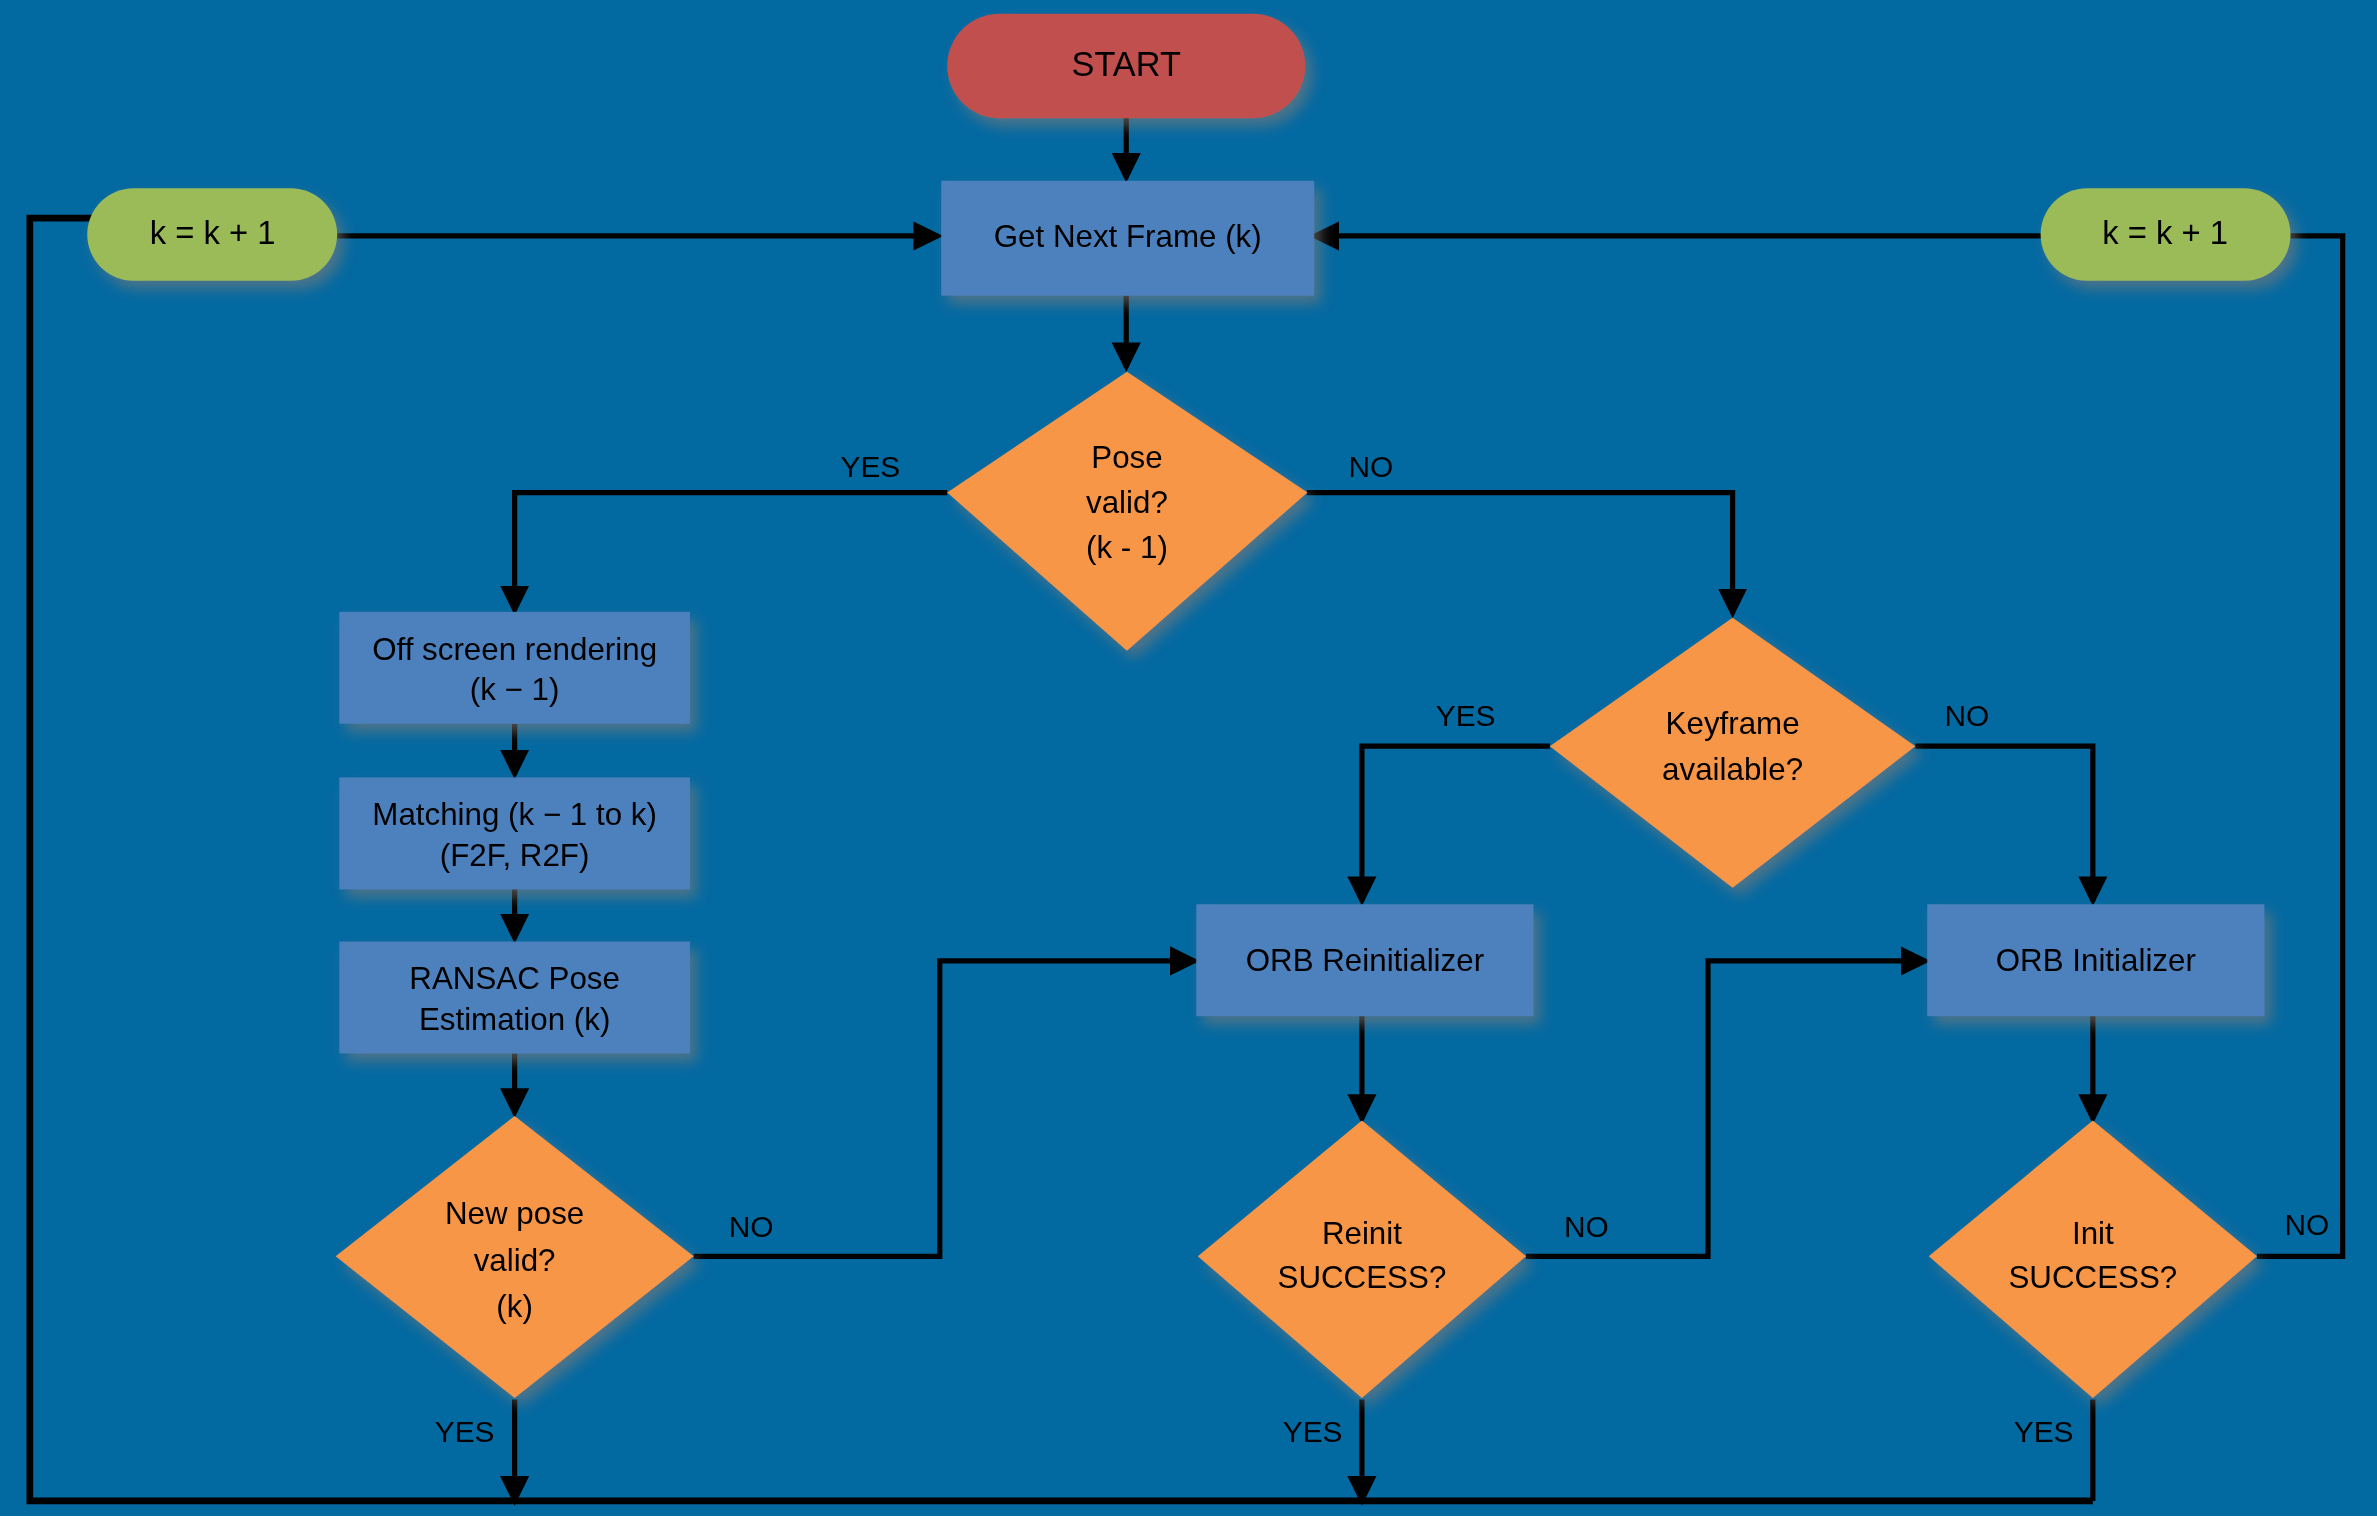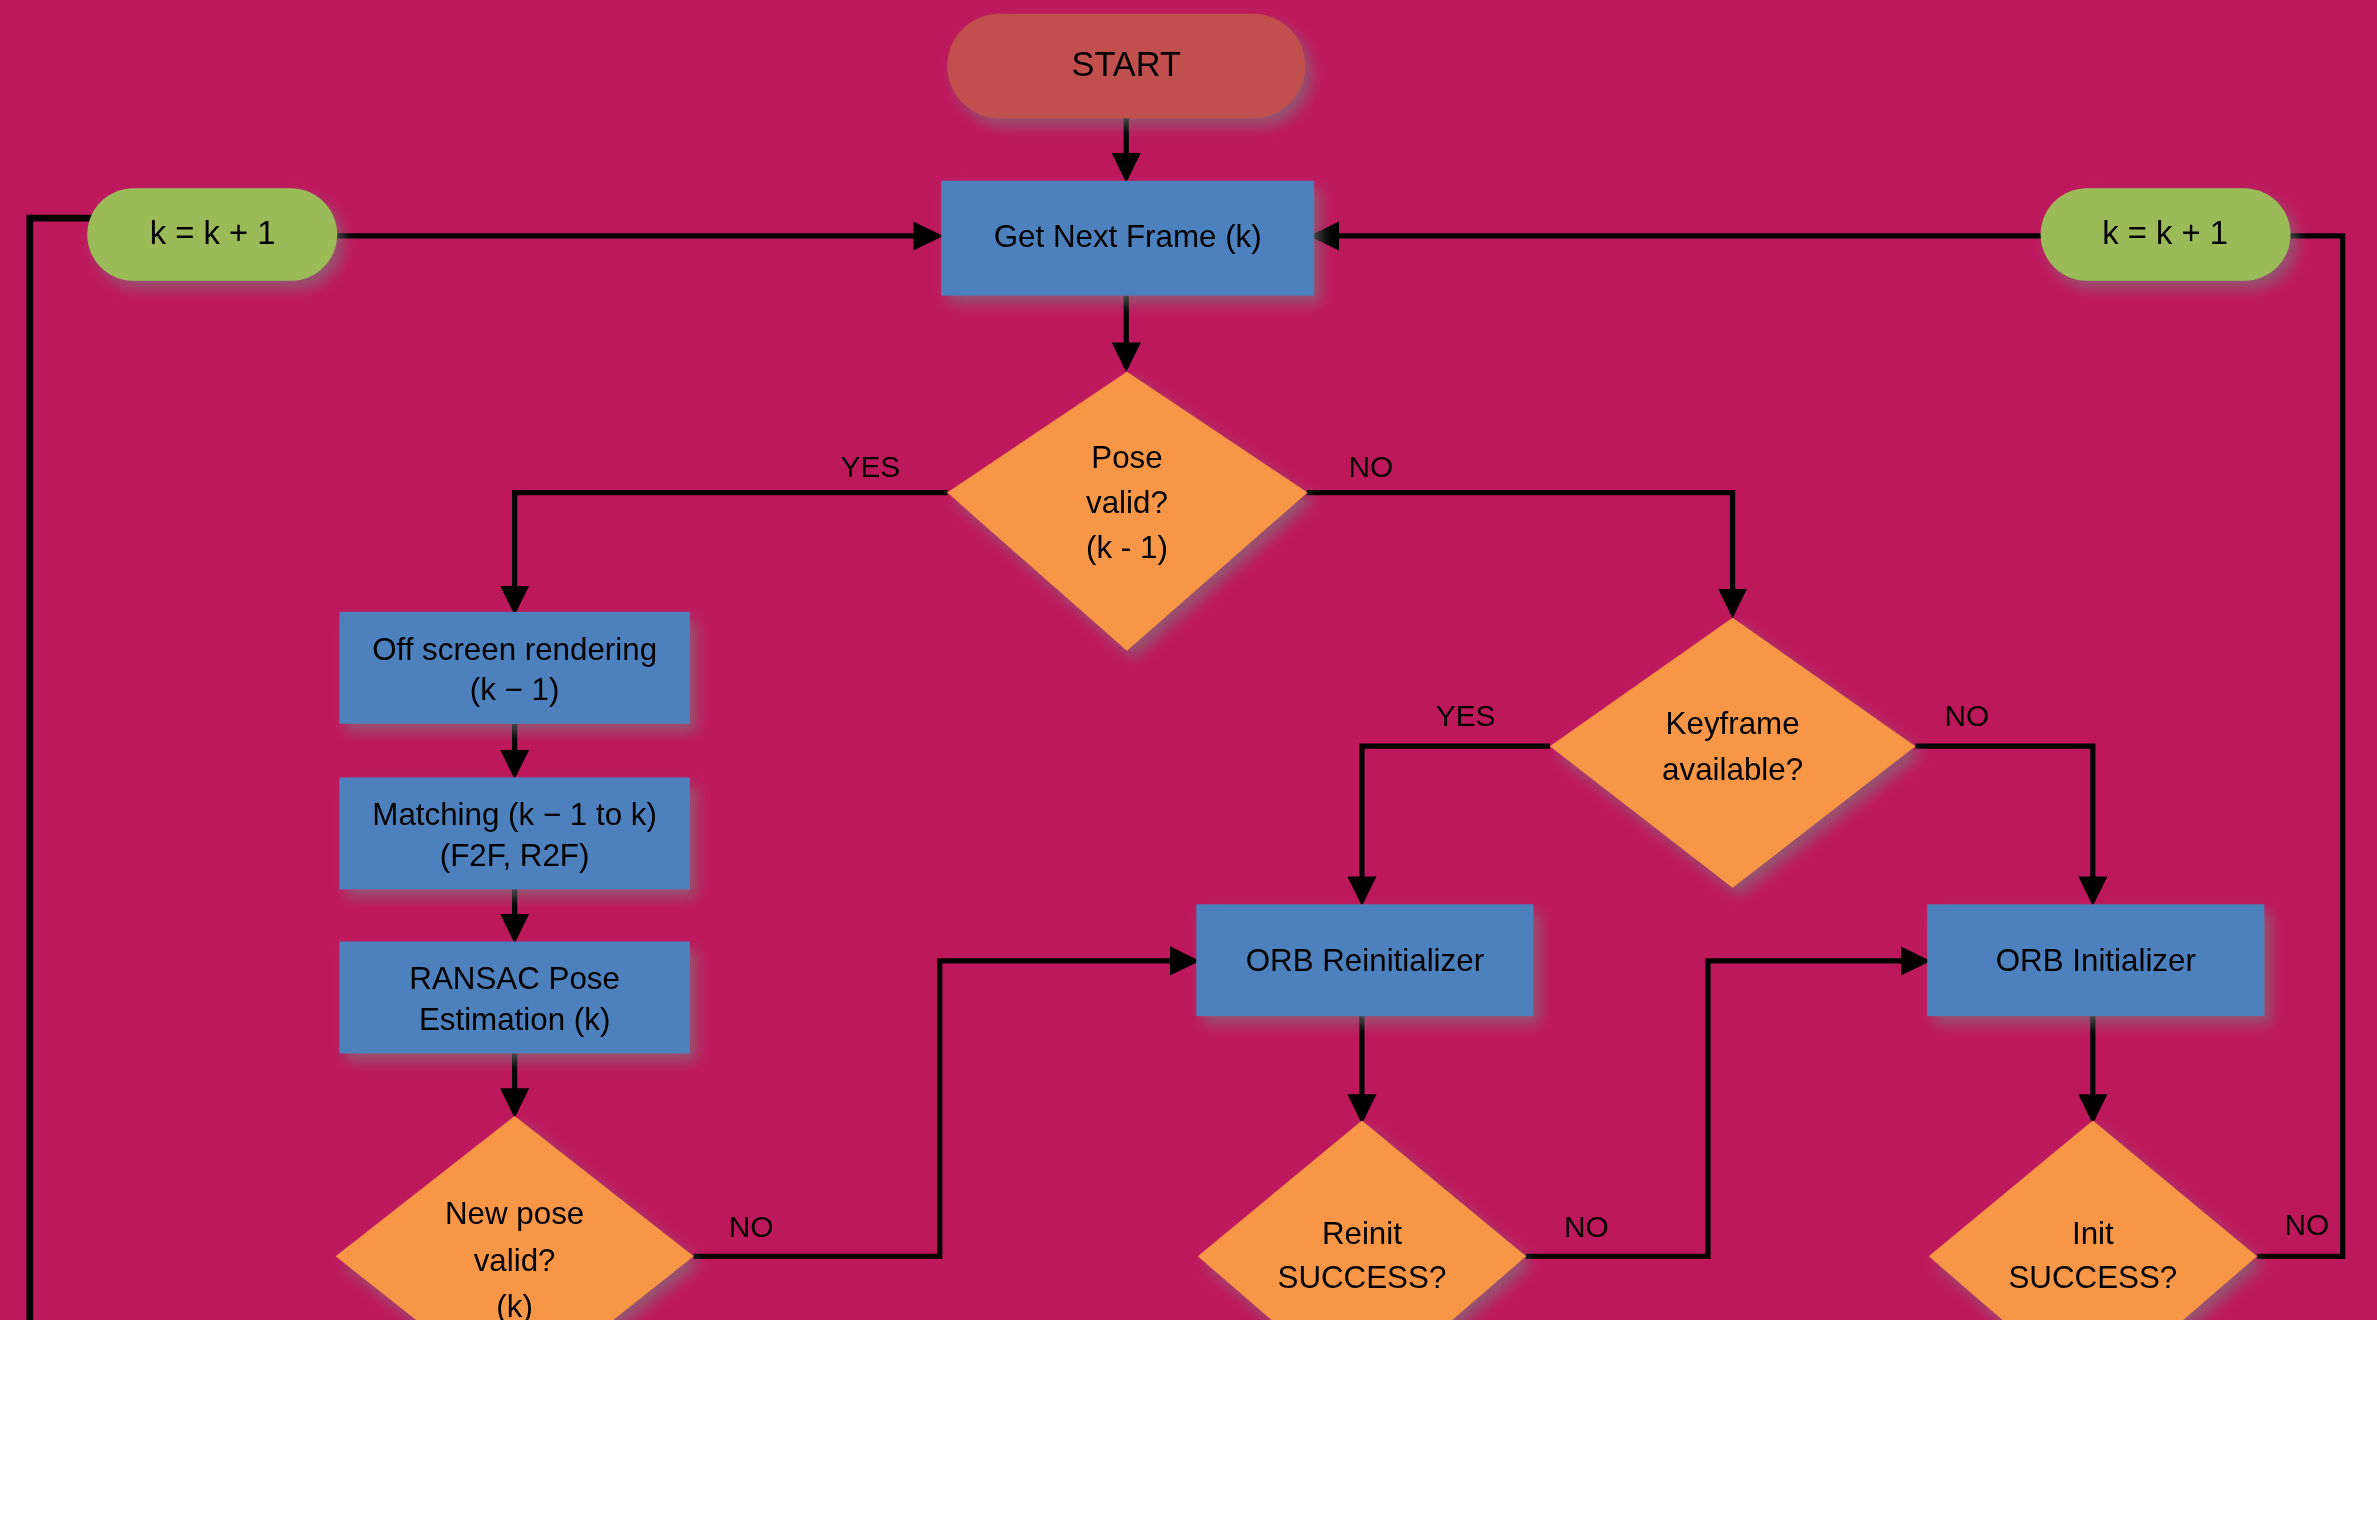--- a/index.html
+++ b/index.html
@@ -1,17 +1,17 @@
 <!DOCTYPE html>
 <html style="font-size:12px"><head>
 <meta charset="utf-8">
 <style>
   html,body{margin:0;padding:0;background:#ffffff;}
   body{font-family:"Liberation Sans", sans-serif;}
-  #stage{position:relative;width:2377px;height:1320px;background:#be185d;overflow:hidden;}
+  #stage{position:relative;width:2377px;height:1516px;background:#0369a1;overflow:hidden;}
   svg#flow{position:absolute;left:0;top:0;width:2377px;height:1540px;display:block;}
   .nodeLabel{font-family:"Liberation Sans", sans-serif;fill:#000000;text-anchor:middle;dominant-baseline:middle;}
   .edgeLabel{font-family:"Liberation Sans", sans-serif;fill:#000000;font-size:40px;text-anchor:middle;dominant-baseline:middle;}
   .lbl-start{font-size:46px;}
   .lbl-proc{font-size:42px;}
   .lbl-dec{font-size:42px;}
   .lbl-pill{font-size:44px;}
   .edge{fill:none;stroke:#000000;stroke-width:7;stroke-linejoin:miter;stroke-linecap:butt;}
   .edge-thick{stroke-width:9;}
 </style>

